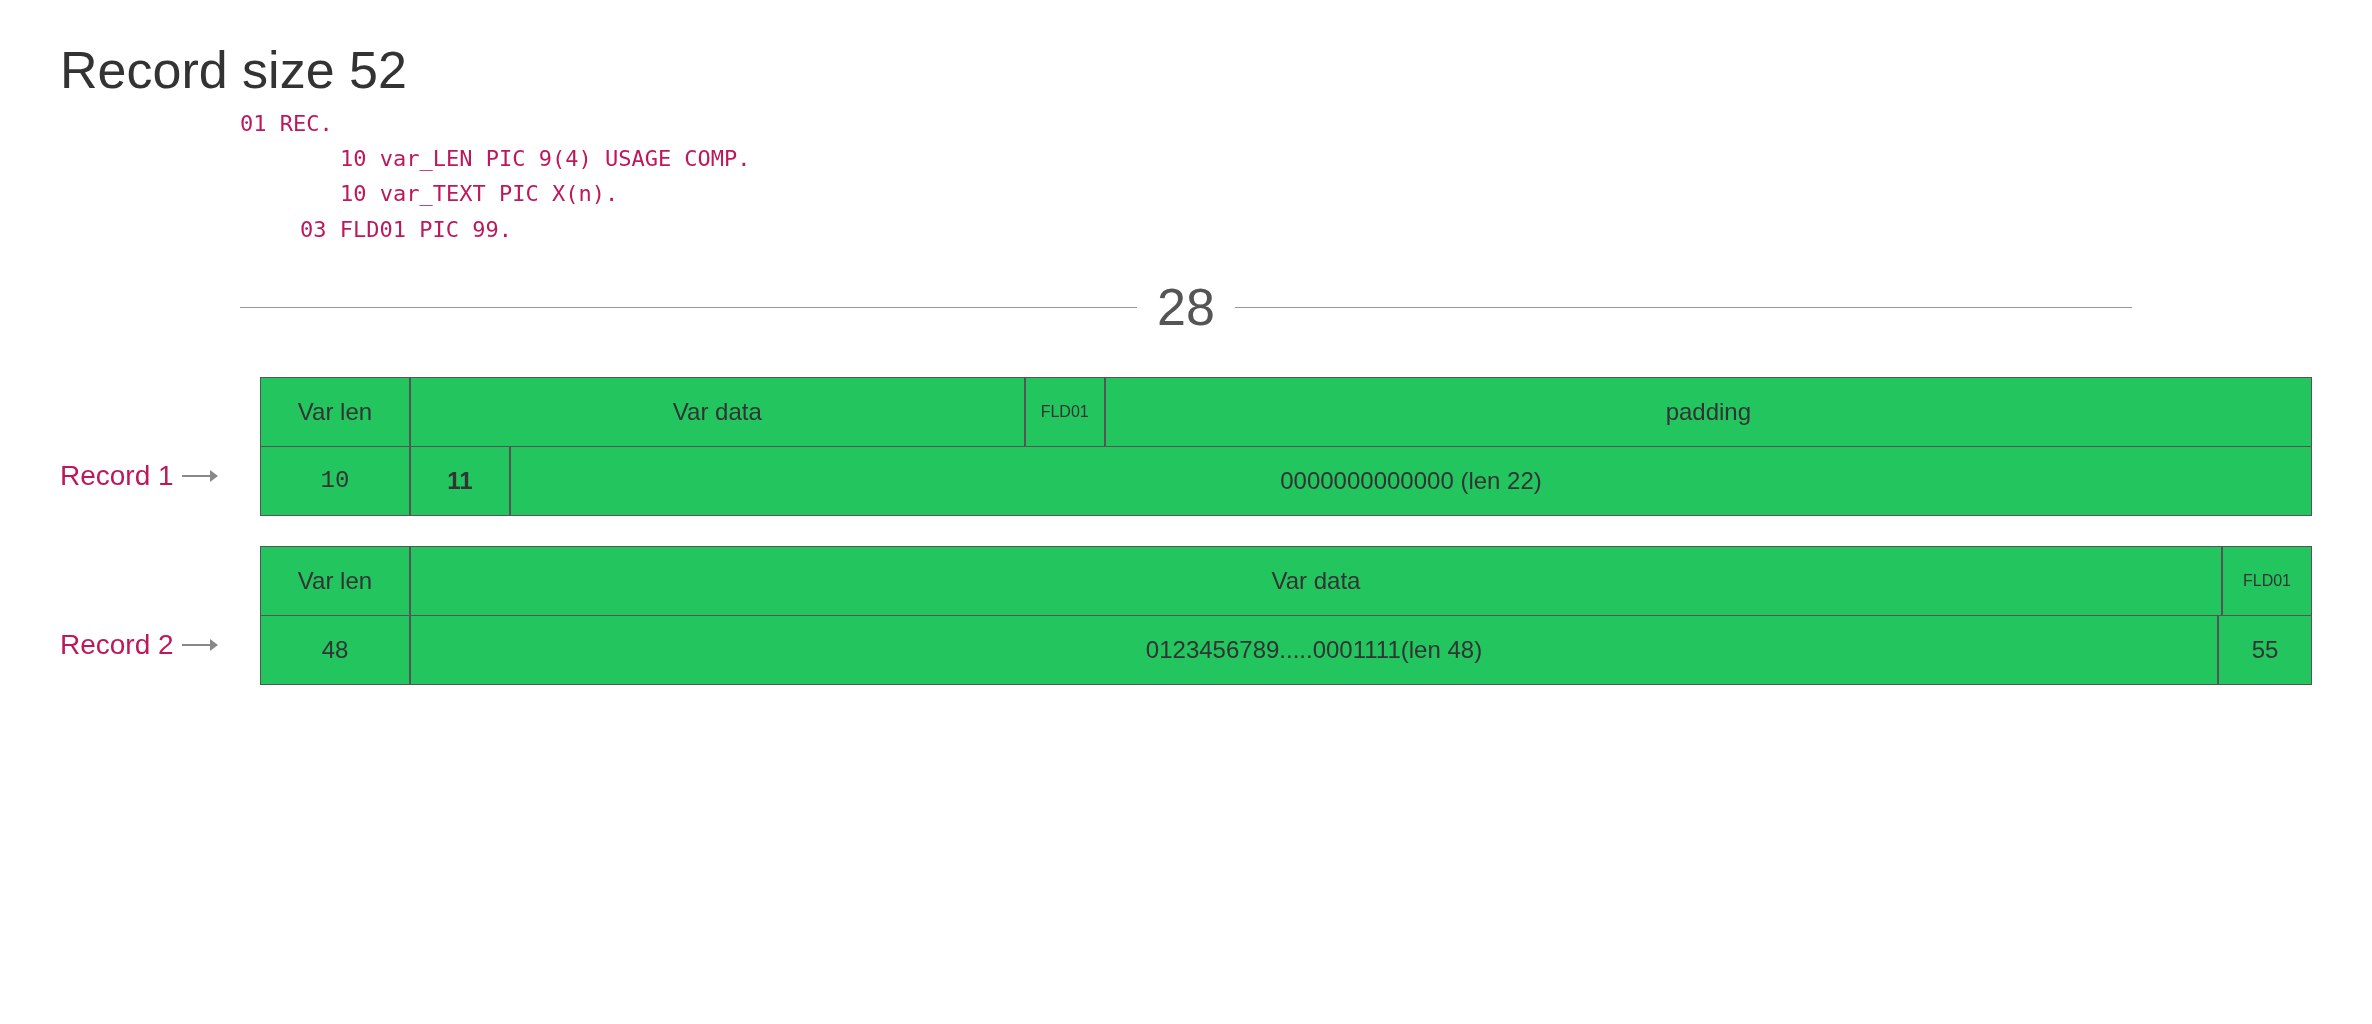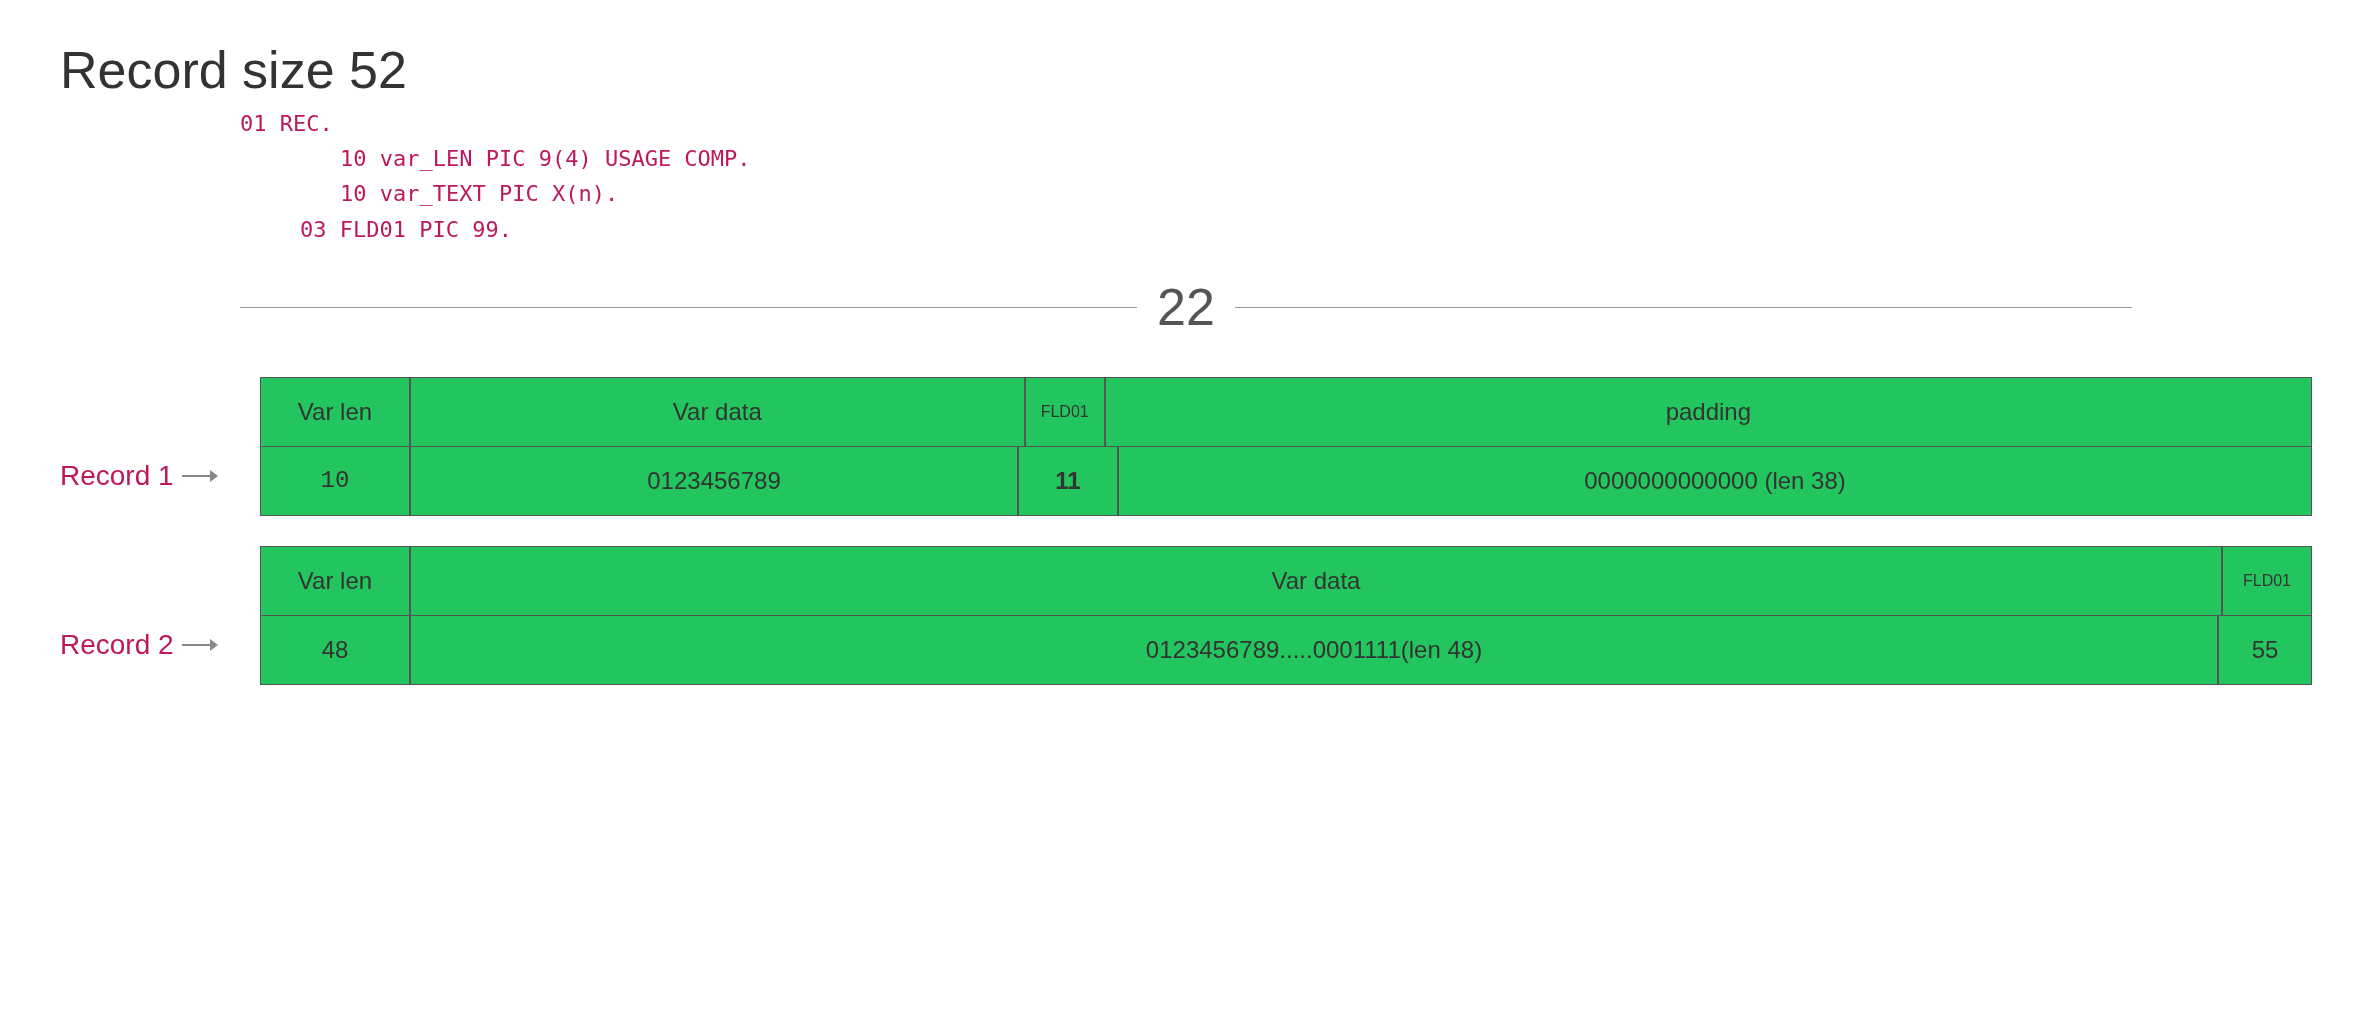--- a/index.html
+++ b/index.html
@@ -145,21 +145,21 @@
 
 <div class="code-block">
   <div class="code-line-l1">01 REC.</div>
   <div class="code-line-l3">10 var_LEN PIC 9(4)    USAGE COMP.</div>
   <div class="code-line-l3">10 var_TEXT PIC X(n).</div>
   <div class="code-line-l2">03 FLD01 PIC 99.</div>
 </div>
 
 <div class="size-section">
   <div class="size-line"></div>
-  <span class="size-number">22</span>
+  <span class="size-number">28</span>
 </div>
 
 <div class="record-pair">
   <div class="record-side-label">
     <div class="record-side-label-inner">
       <span>Record 1</span>
       <svg width="36" height="20" viewBox="0 0 36 20">
         <line x1="0" y1="10" x2="28" y2="10" stroke="#888" stroke-width="2"></line>
         <polygon points="28,4 36,10 28,16" fill="#888"></polygon>
       </svg>
@@ -169,23 +169,22 @@
 
     <div class="header-row table-row r1-header">
       <div class="cell cell-varlen">Var len</div>
       <div class="cell cell-vardata">Var data</div>
       <div class="cell cell-fld01">FLD01</div>
       <div class="cell cell-padding">padding</div>
     </div>
 
     <div class="data-row table-row r1-data">
       <div class="cell cell-varlen">10</div>
-      <div class="cell cell-vardata">0123456789</div>
       <div class="cell cell-fld01">11</div>
-      <div class="cell cell-padding">0000000000000 (len 38)</div>
+      <div class="cell cell-padding">0000000000000 (len 22)</div>
     </div>
   </div>
 </div>
 
 <div class="record-pair">
   <div class="record-side-label">
     <div class="record-side-label-inner">
       <span>Record 2</span>
       <svg width="36" height="20" viewBox="0 0 36 20">
         <line x1="0" y1="10" x2="28" y2="10" stroke="#888" stroke-width="2"></line>

